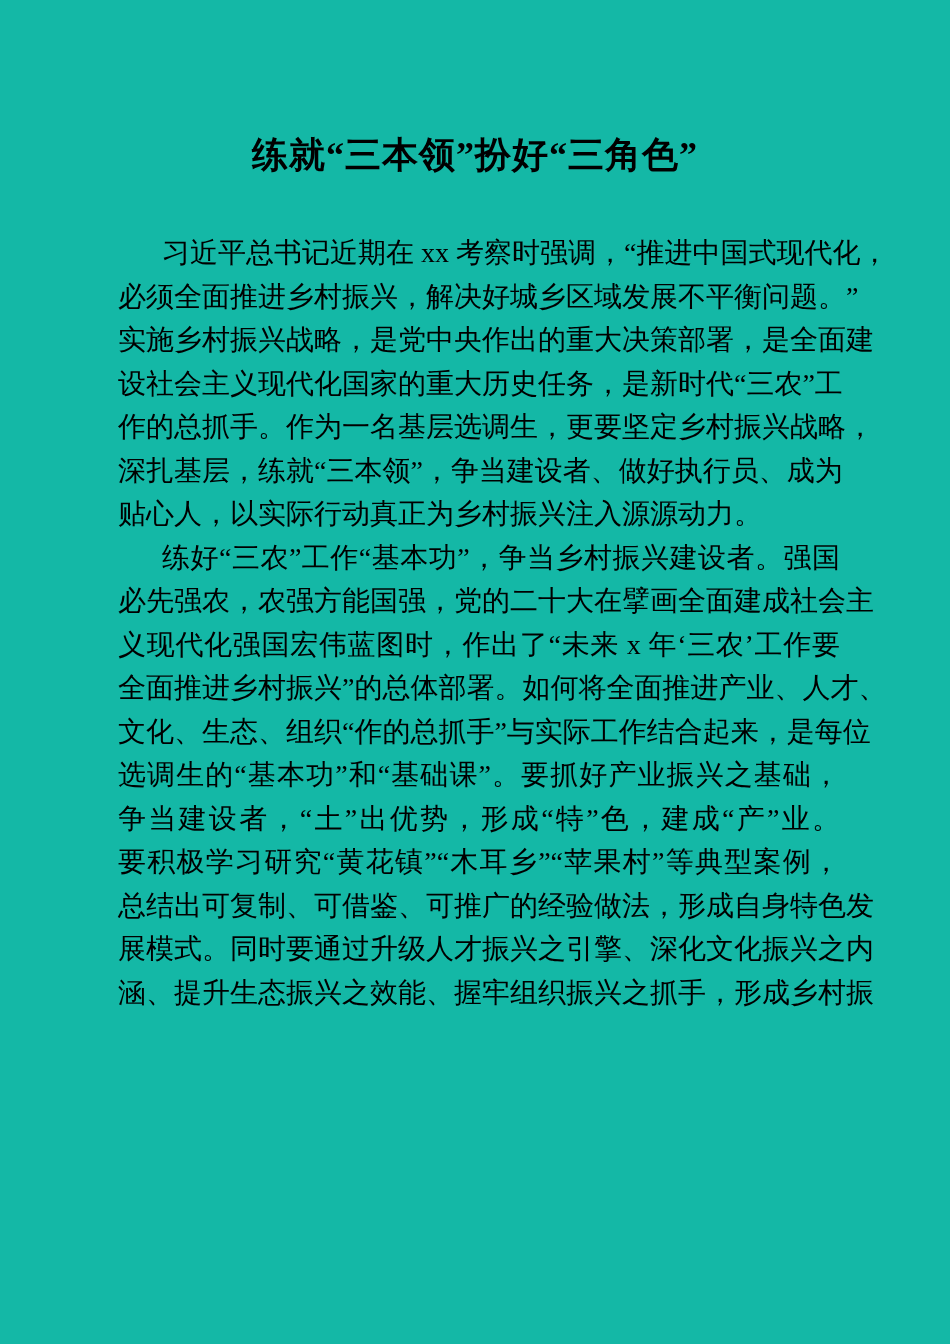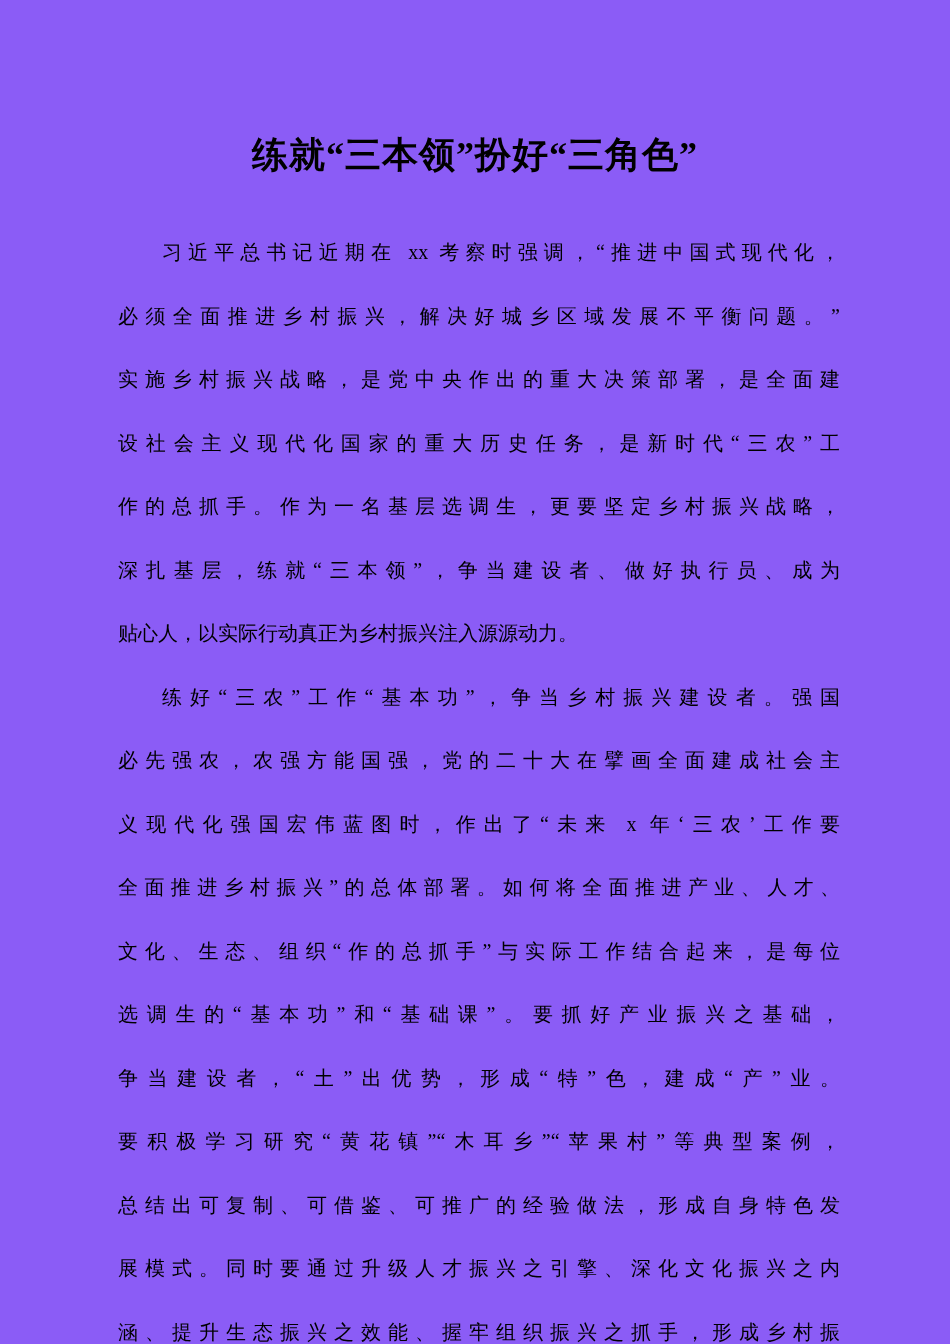--- a/index.html
+++ b/index.html
@@ -4,21 +4,21 @@
 <style>
   html, body {
     margin: 0;
     padding: 0;
     background: #ffffff;
   }
   .page {
     position: relative;
     width: 950px;
     height: 1344px;
-    background: #8b5cf6;
+    background: #14b8a6;
     color: #000000;
     overflow: hidden;
     font-family: "Liberation Serif", "DejaVu Serif", serif;
   }
   .doc-title {
     margin: 133px 0 0 0;
     padding: 0;
     text-align: center;
     font-size: 36px;
     font-weight: bold;
@@ -28,28 +28,27 @@
   }
   .doc-body {
     margin: 54px 110px 0 118px;
     width: 722px;
   }
   .para {
     margin: 0;
     padding: 0;
   }
   .line {
-    font-size: 20px;
+    font-size: 28px;
     line-height: 43.5px;
     height: 43.5px;
     text-align: justify;
     text-align-last: justify;
     white-space: nowrap;
     overflow: visible;
-    margin-top: 20px;
   }
   .line.para-first {
     padding-left: 44px;
   }
   .line.para-last {
     text-align-last: left;
   }
 </style>
 </head>
 <body>

